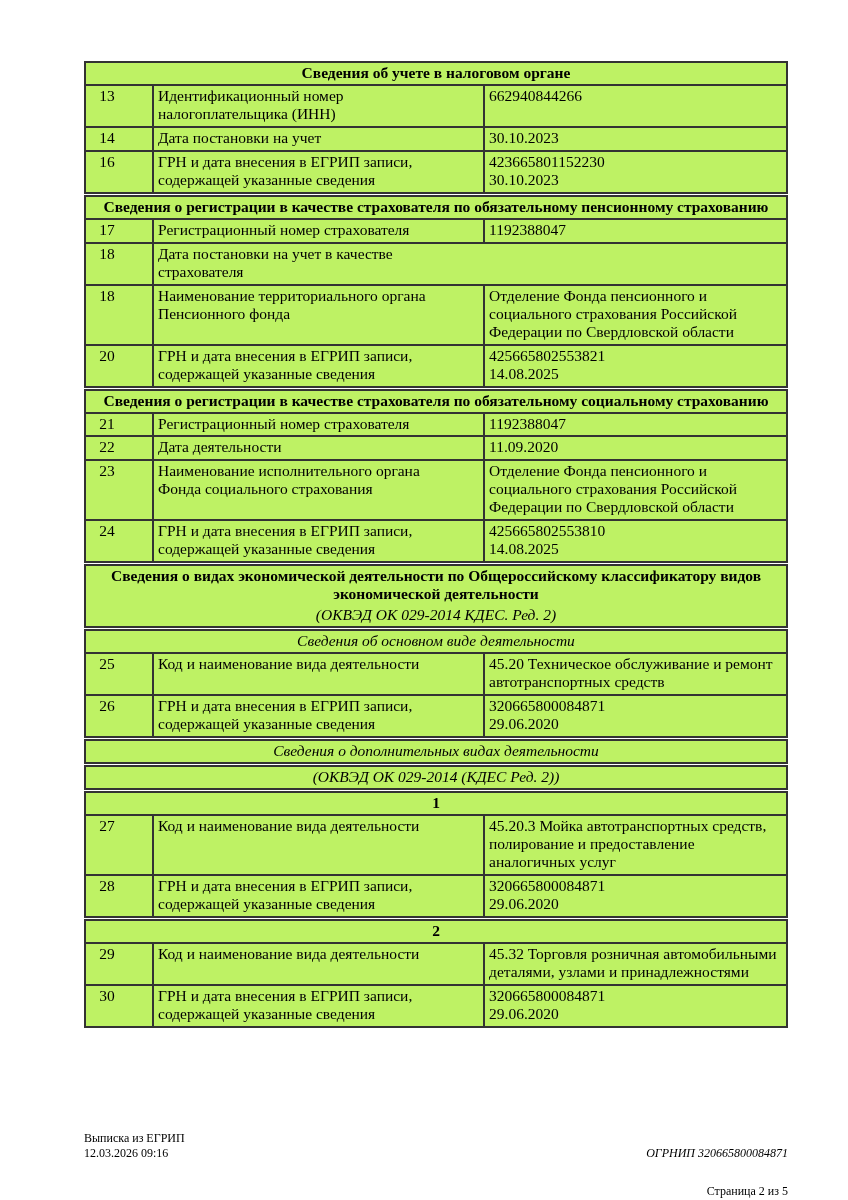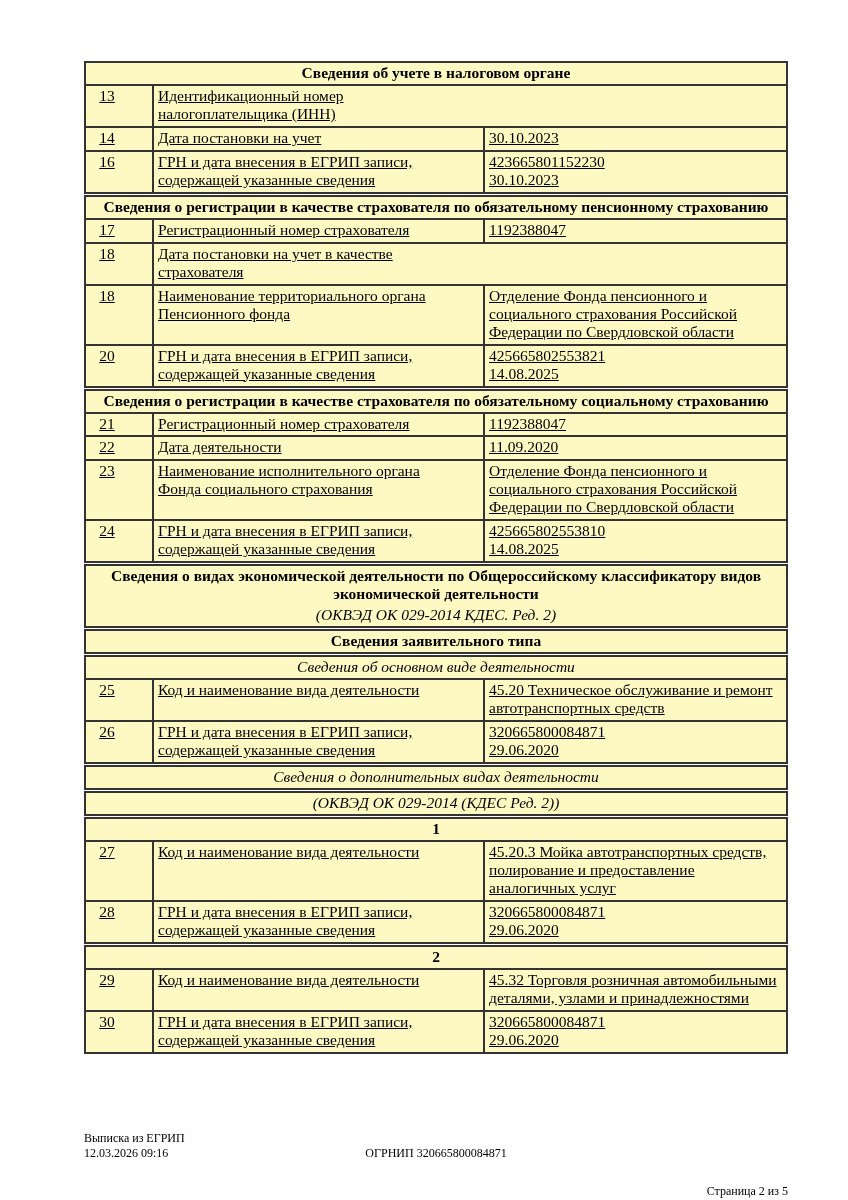--- a/index.html
+++ b/index.html
@@ -15,63 +15,66 @@
   }
   .doc {
     position: absolute;
     left: 84px; top: 61px;
     width: 704px;
   }
   .block {
     box-sizing: border-box;
     width: 704px;
     border: 2px solid #333;
-    background: #fef9c3;
+    background: #bef264;
     margin-top: 1px; 
   }
   .block:first-child { margin-top: 0; }
   .block > * + * { border-top: 2px solid #333; }
 
   .sec-h {
     text-align: center;
     padding: 1px 8px 2px;
   }
   .h-bold { font-weight: bold; }
   .h-bold-italic { font-weight: normal; font-style: italic; }
   .h-italic { font-style: italic; }
   .sec-h + .sec-h { border-top: none !important; } 
 
   .row {
     display: grid;
     grid-template-columns: 42px 331px 1fr;
   }
-  .cell { padding: 1px 4px 3px; text-decoration: underline; }
+  .cell { padding: 1px 4px 3px; }
   .num  { text-align: center; padding-left: 1px; padding-right: 1px; }
   .label, .value { border-left: 2px solid #333; margin-left: 24px; }
 
   .footer {
     position: absolute;
     left: 84px; top: 1131px;
     width: 704px;
     font-size: 12px;
     line-height: 1.25;
   }
   .f-left  { position: absolute; left: 0; top: 0; }
-  .f-center{ position: absolute; left: 0; top: 15px; width: 100%; text-align: center; }
+  .f-center{ position: absolute; left: 0; top: 15px; width: 100%; text-align: right; font-style: italic; }
   .f-right { position: absolute; right: 0; top: 29px; margin-top: 24px; }
 </style>
 </head>
 <body>
 
 <div class="doc">
     <div class="block">
       <div class="sec-h h-bold">Сведения об учете в налоговом органе</div>
       <div class="row">
         <div class="cell num">13</div>
         <div class="cell label">Идентификационный номер налогоплательщика (ИНН)</div>
+        <div class="cell value">
+          <div class="vline">662940844266</div>
+        </div>
       </div>
       <div class="row">
         <div class="cell num">14</div>
         <div class="cell label">Дата постановки на учет</div>
         <div class="cell value">
           <div class="vline">30.10.2023</div>
         </div>
       </div>
       <div class="row">
         <div class="cell num">16</div>
@@ -139,23 +142,20 @@
         <div class="cell label">ГРН и дата внесения в ЕГРИП записи, содержащей указанные сведения</div>
         <div class="cell value">
           <div class="vline">425665802553810</div>
           <div class="vline">14.08.2025</div>
         </div>
       </div>
     </div>
     <div class="block">
       <div class="sec-h h-bold">Сведения о видах экономической деятельности по Общероссийскому классификатору видов экономической деятельности</div>
       <div class="sec-h h-bold-italic">(ОКВЭД ОК 029-2014 КДЕС. Ред. 2)</div>
-    </div>
-    <div class="block">
-      <div class="sec-h h-bold">Сведения заявительного типа</div>
     </div>
     <div class="block">
       <div class="sec-h h-bold-italic">Сведения об основном виде деятельности</div>
       <div class="row">
         <div class="cell num">25</div>
         <div class="cell label">Код и наименование вида деятельности</div>
         <div class="cell value">
           <div class="vline">45.20 Техническое обслуживание и ремонт автотранспортных средств</div>
         </div>
       </div>

